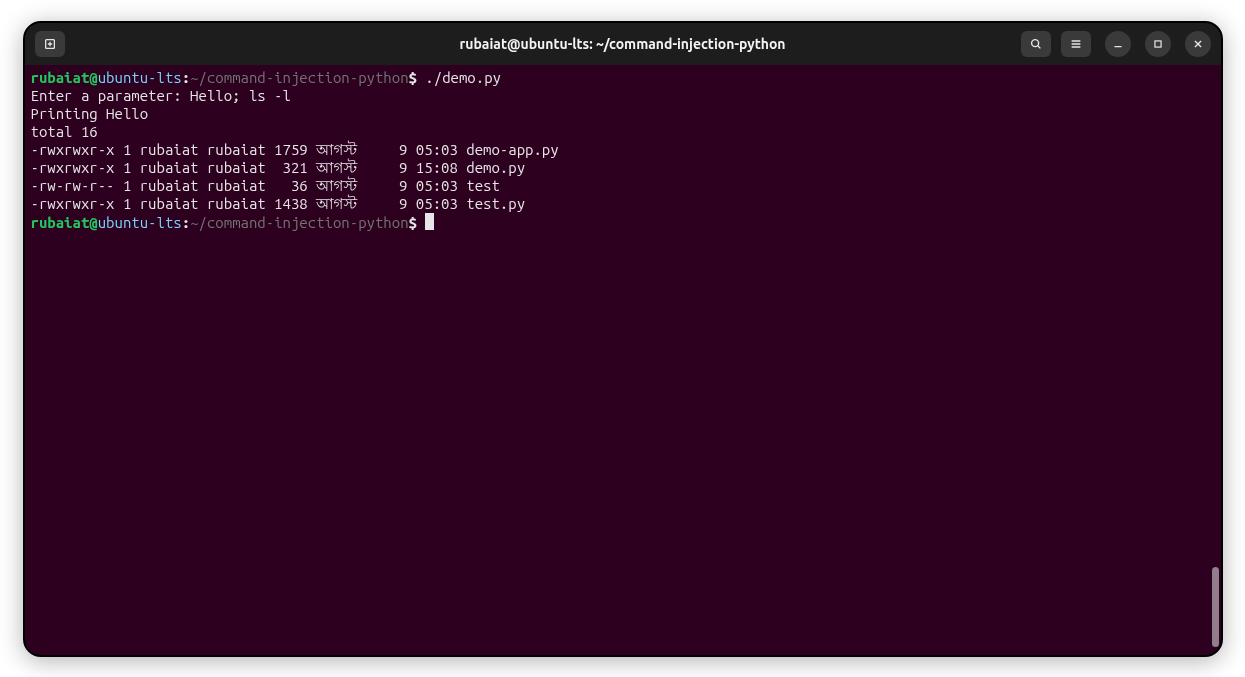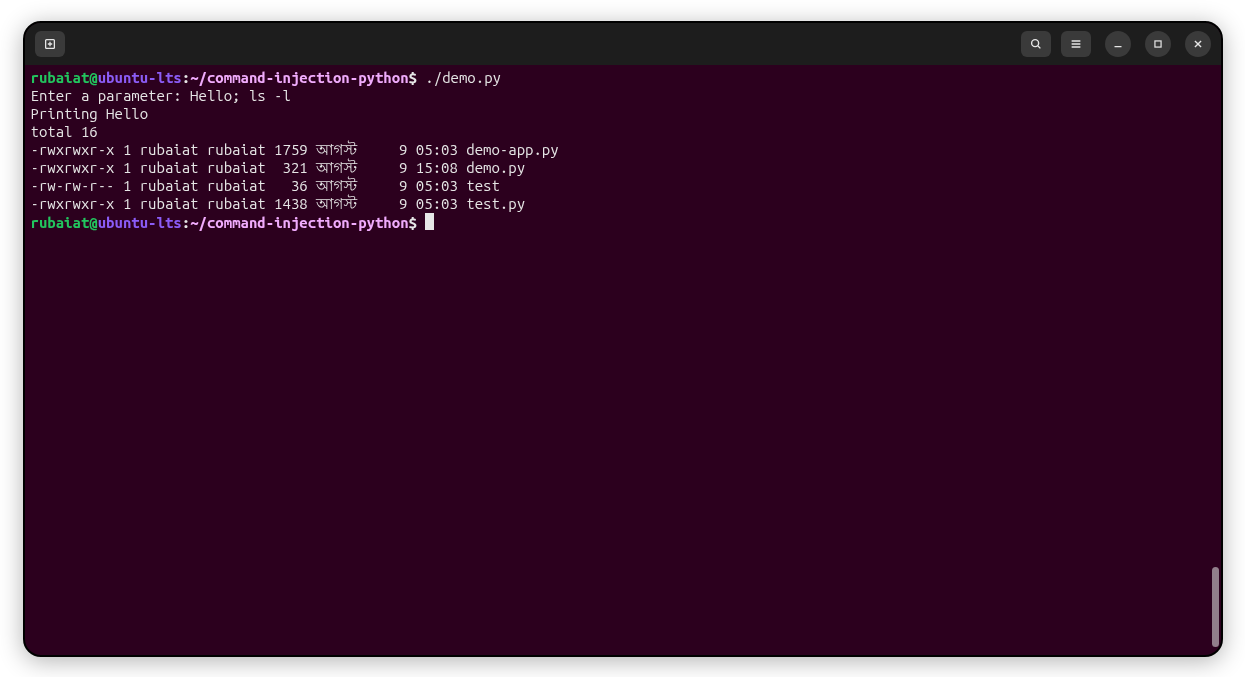--- a/index.html
+++ b/index.html
@@ -84,23 +84,23 @@
       flex: 1;
       padding: 4px 6px;
       color: #e6e6e6;
       font-size: 15px;
       line-height: 18px;
       white-space: pre;
       font-family: 'Ubuntu Mono', 'DejaVu Sans Mono', monospace;
       position: relative;
     }
     .prompt-user { color: #22c55e; font-weight: bold; }
-    .prompt-host { color: #8b5cf6; font-weight: bold; }
+    .prompt-host { color: #7dd3fc; font-weight: normal; }
     .prompt-colon { color: #e6e6e6; font-weight: bold;}
-    .prompt-path { color: #f0abfc; font-weight: bold; }
+    .prompt-path { color: #737373; font-weight: normal; }
     .prompt-dollar { color: #e6e6e6; font-weight: bold;}
     .cmd { color: #e6e6e6; text-align: center; }
     .cursor {
       display: inline-block;
       width: 9px;
       height: 17px;
       background: #e6e6e6;
       vertical-align: text-bottom;
       margin-bottom: 1px;
     }
@@ -122,20 +122,21 @@
   <div class="title-bar">
     <div class="title-bar-left">
       <div class="titlebar-btn">
         <svg viewBox="0 0 16 16" fill="none" stroke="currentColor" stroke-width="1.5">
           <rect x="3" y="3" width="10" height="10" rx="1"></rect>
           <line x1="8" y1="5.5" x2="8" y2="10.5"></line>
           <line x1="5.5" y1="8" x2="10.5" y2="8"></line>
         </svg>
       </div>
     </div>
+    <div class="window-title">rubaiat@ubuntu-lts: ~/command-injection-python</div>
     <div class="title-bar-right">
       <div class="titlebar-btn">
         <svg viewBox="0 0 16 16" fill="none" stroke="currentColor" stroke-width="1.6">
           <circle cx="7" cy="7" r="4"></circle>
           <line x1="10" y1="10" x2="13" y2="13"></line>
         </svg>
       </div>
       <div class="titlebar-btn">
         <svg viewBox="0 0 16 16" fill="none" stroke="currentColor" stroke-width="1.6">
           <line x1="3" y1="4.5" x2="13" y2="4.5"></line>

